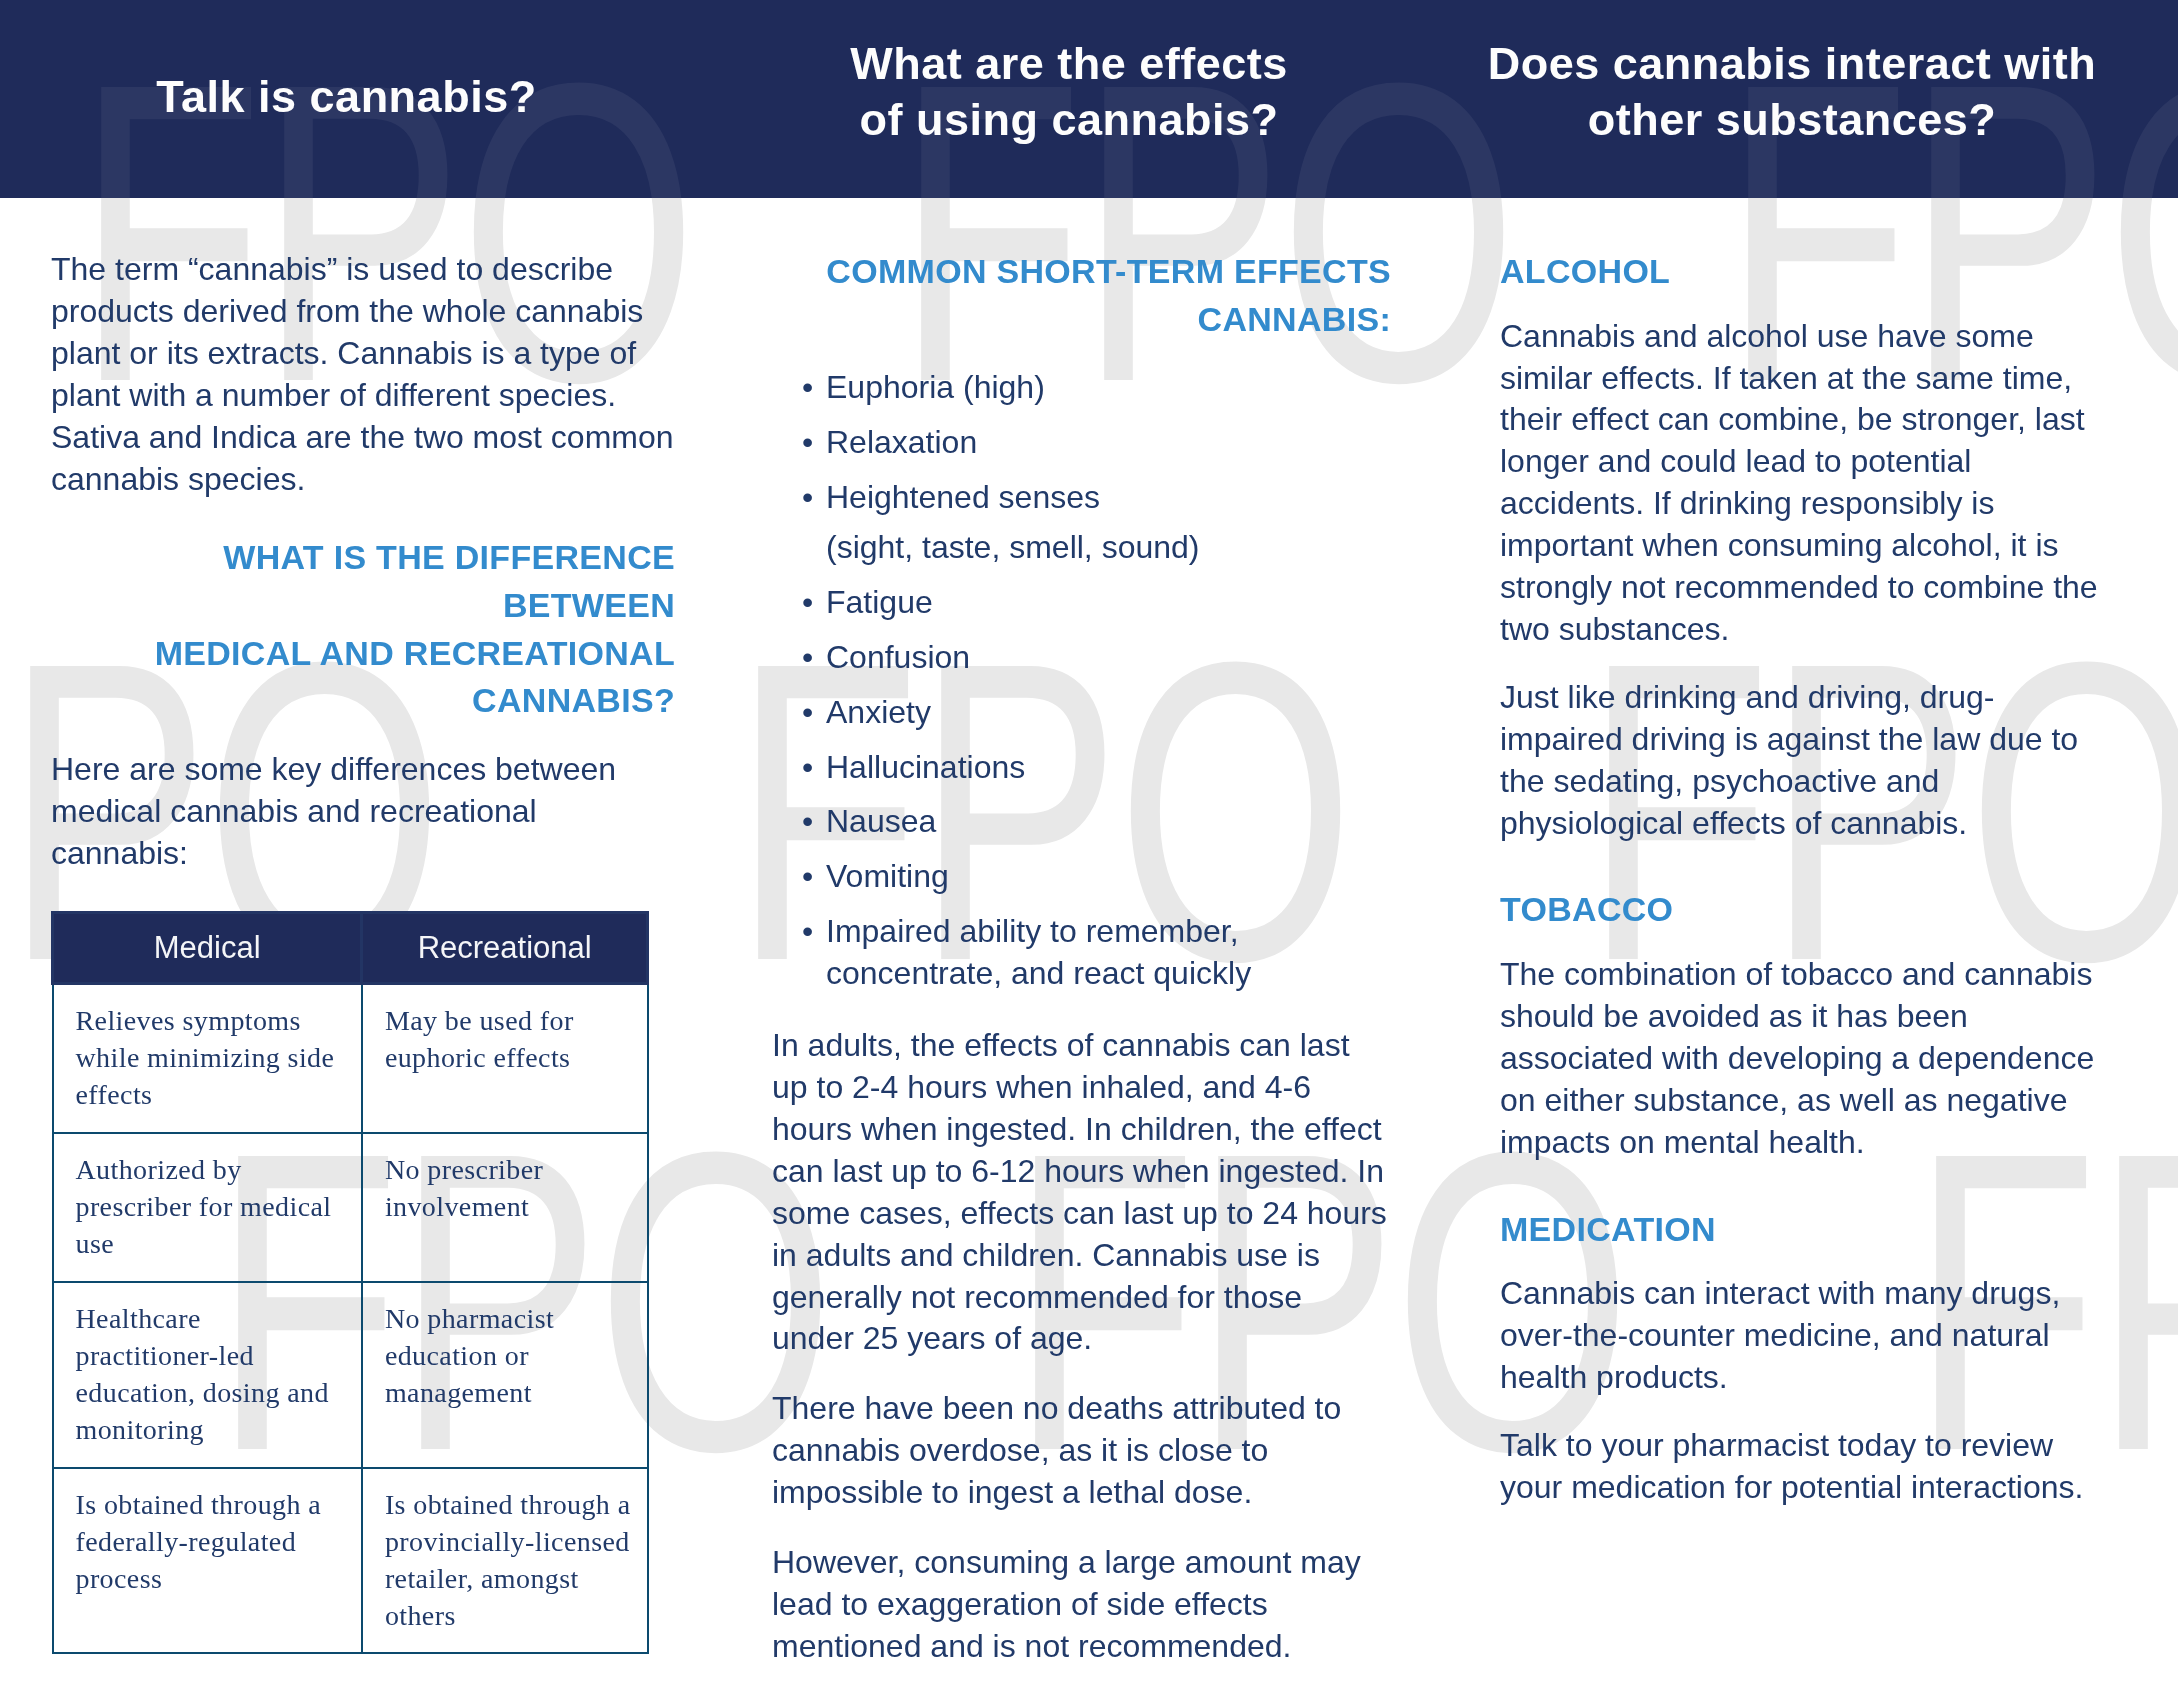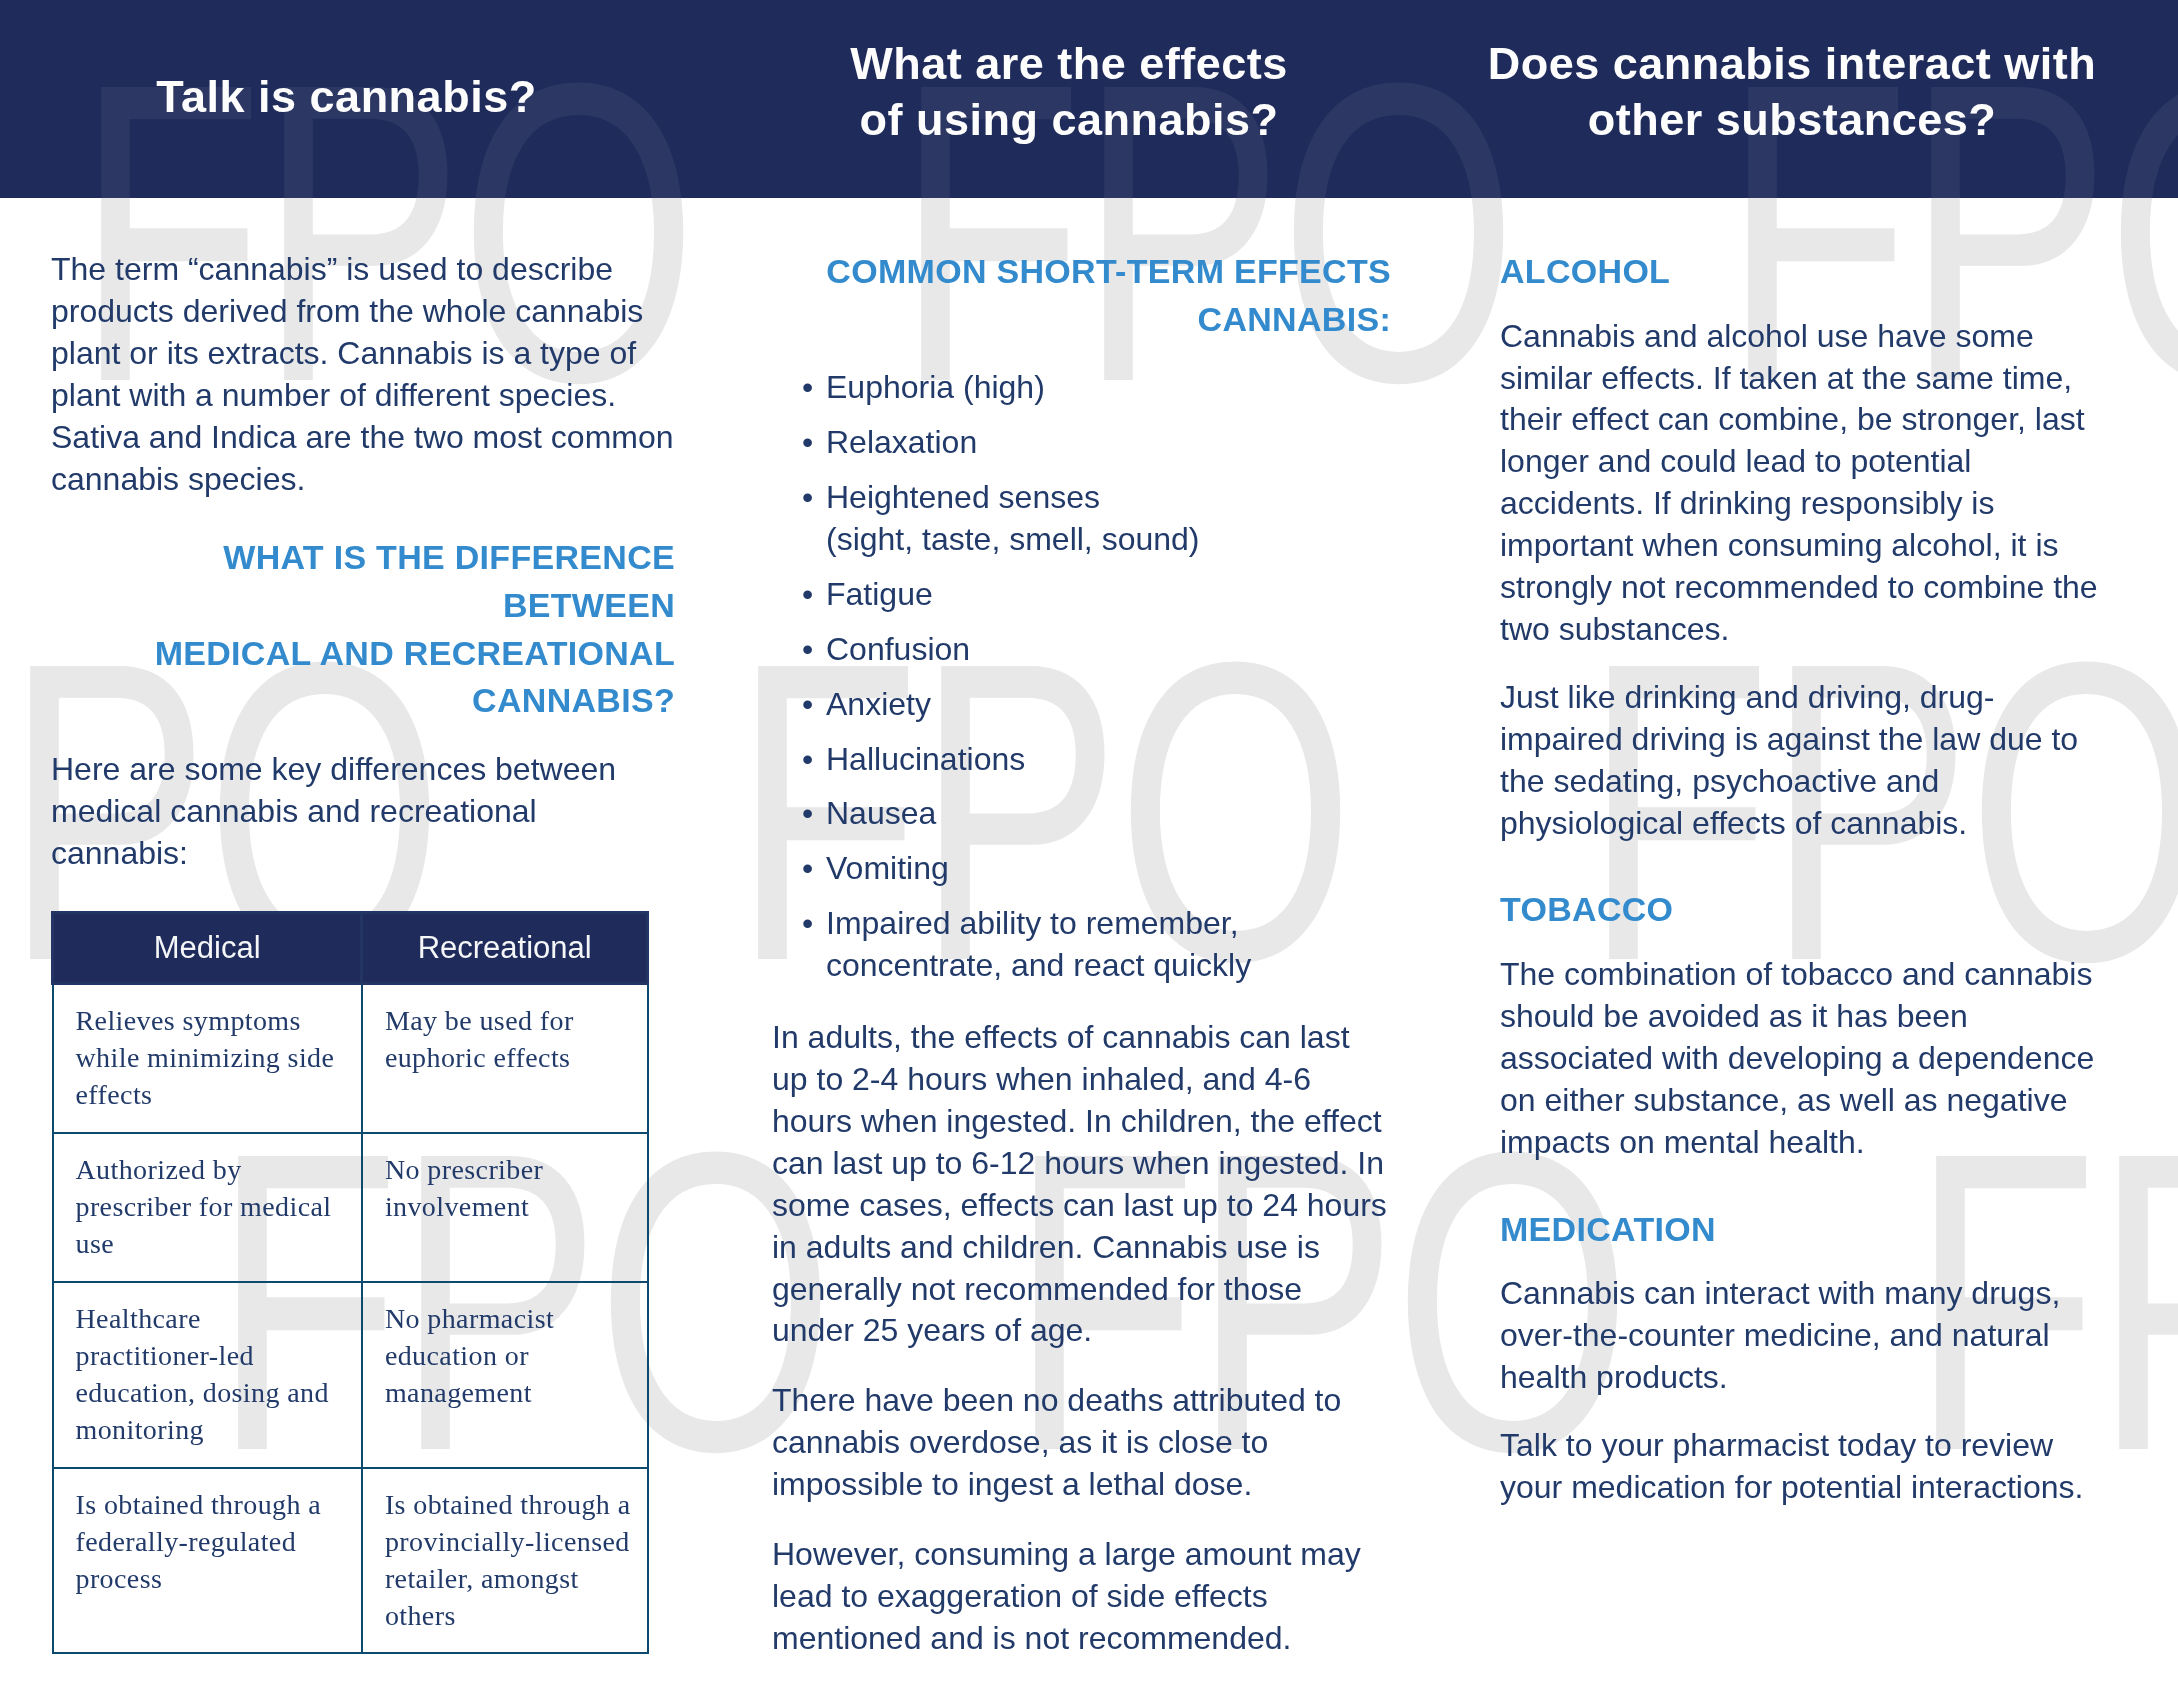--- a/index.html
+++ b/index.html
@@ -36,21 +36,21 @@
   table.cmp{border-collapse:collapse;width:598px;background:transparent;}
   table.cmp th{background:#1f2b5a;color:#f5f6f8;font-weight:400;font-size:31px;
                padding:14px 17px;border:3px solid #233564;text-align:center;}
   table.cmp td{border:2px solid #0c4a6e;vertical-align:top;padding:18px 16px 18px 22px;
                font-size:28px;line-height:1.32;letter-spacing:0.4px;background:transparent;font-family:Liberation Serif, serif;}
   table.cmp col.c1{width:52%;}
   
   ul.fx{list-style:none;margin:0 0 30px 0;padding:0 0 0 30px;}
   ul.fx li{margin:0 0 13px 0;display:flex;}
   ul.fx .dot{flex:0 0 24px;}
-  ul.fx .sub{display:block;}
+  ul.fx .sub{display:block;margin-top:8px;}
   
   .sec{margin-bottom:42px;}
   .sec h3.blue{margin-bottom:20px;}
   .sec p{margin-bottom:26px;}
 </style>
 </head>
 <body>
 
 <div class="page">
 

